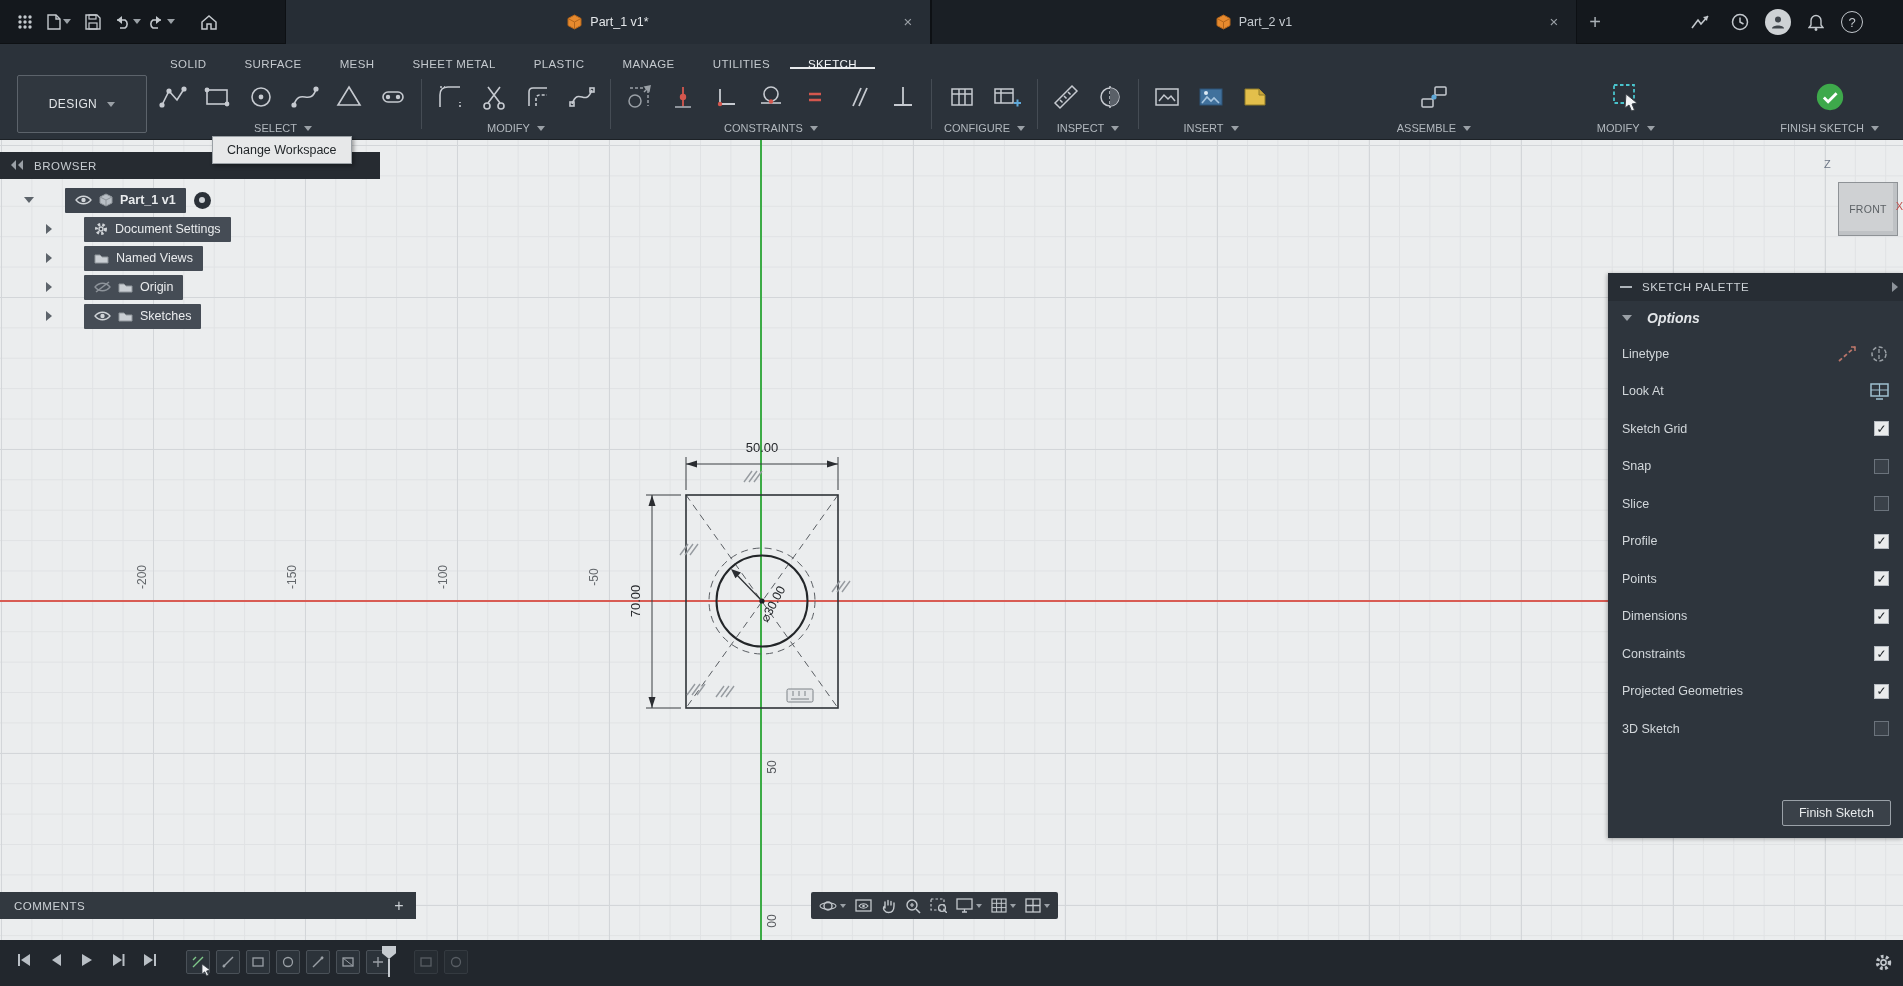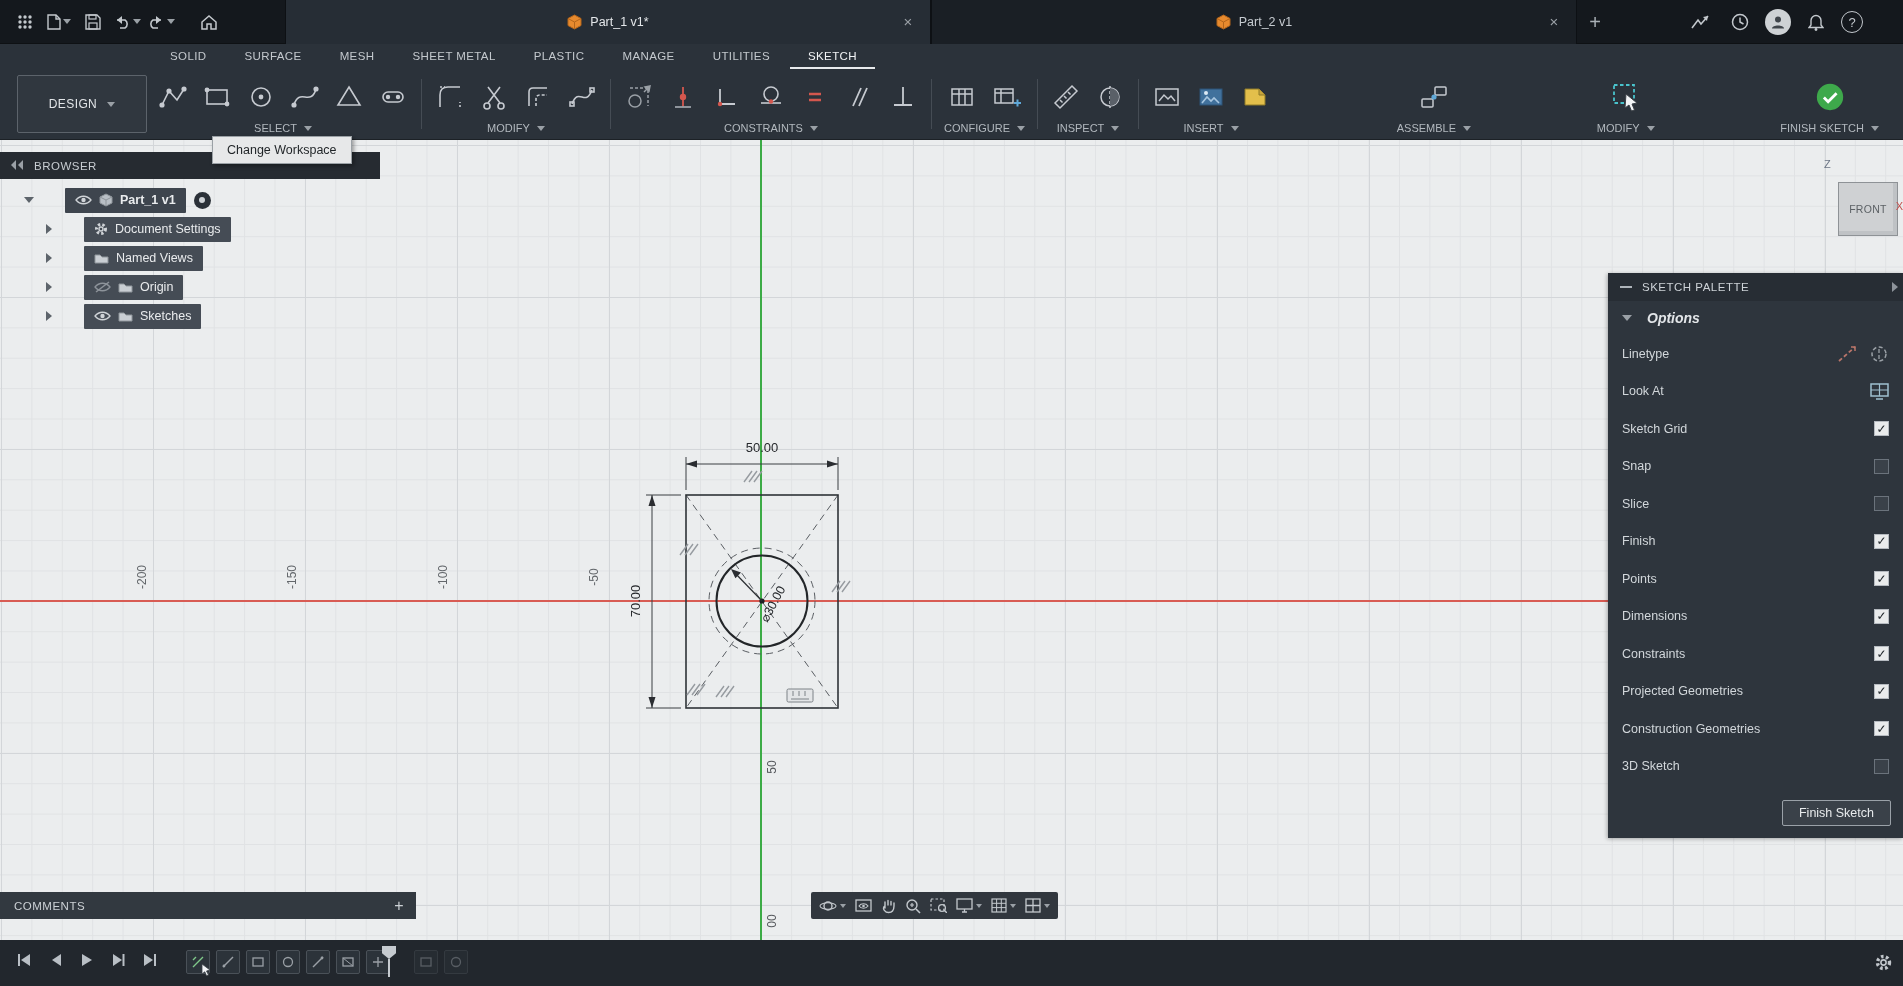--- a/index.html
+++ b/index.html
@@ -18,21 +18,21 @@
   .doc-tab.active { background:#262d35; color:#e4e7ea; }
   .doc-tab .close { position:absolute; right:12px; top:12px; width:20px; height:20px; text-align:center; line-height:20px; color:#9aa0a6; font-size:15px; }
   .new-tab { width:36px; height:44px; display:flex; align-items:center; justify-content:center; color:#aab0b6; font-size:20px; }
   .tb-right { position:absolute; right:40px; top:0; height:44px; display:flex; align-items:center; gap:10px; }
   .avatar { width:26px; height:26px; border-radius:50%; background:#ced2d5; display:flex; align-items:center; justify-content:center; }
   .help-circle { width:22px; height:22px; border-radius:50%; border:1.6px solid #c3c8cd; color:#c3c8cd; font-size:13px; display:flex; align-items:center; justify-content:center; }
 
   
   .ribbon { position:absolute; left:0; top:44px; width:1903px; height:96px; background:#2b323a; z-index:25; border-bottom:1px solid #1c2126; }
   .rtabs { display:flex; align-items:center; height:25px; padding-left:152px; gap:2px; }
-  .rtab { padding:0 18px; height:25px; line-height:24px; font-size:11.5px; letter-spacing:.4px; color:#c4c9ce; }
+  .rtab { padding:8px 18px; height:25px; line-height:24px; font-size:11.5px; letter-spacing:.4px; color:#c4c9ce; }
   .rtab.active { color:#f2f4f6; border-bottom:2px solid #e8eaec; }
   .rtools { display:flex; align-items:stretch; height:70px; padding-top:2px; }
   .design-btn { margin:4px 0 6px 17px; width:130px; border:1px solid #5c636b; border-radius:2px; background:#30373f; color:#e2e5e8; font-size:12px; letter-spacing:.4px; display:flex; align-items:center; justify-content:center; gap:8px; }
   .rgroup { display:flex; flex-direction:column; align-items:center; justify-content:flex-start; padding:4px 10px 2px; }
   .ricons { display:flex; align-items:center; gap:12px; height:44px; }
   .icn { width:32px; height:32px; display:flex; align-items:center; justify-content:center; }
   .icn svg { display:block; }
   .rlabel { margin-top:3px; font-size:11px; color:#b2b8be; display:flex; align-items:center; gap:5px; }
   .rdiv { width:1px; background:#454c54; margin:8px 2px 10px; }
   .spacer-auto { margin-left:auto; }
@@ -686,41 +686,37 @@
     </div>
     <div class="prow">
       <span class="plabel">Snap</span>
       <span class="pcheck"></span>
     </div>
     <div class="prow">
       <span class="plabel">Slice</span>
       <span class="pcheck"></span>
     </div>
     <div class="prow">
-      <span class="plabel">Finish</span>
+      <span class="plabel">Profile</span>
       <span class="pcheck on"></span>
     </div>
     <div class="prow">
       <span class="plabel">Points</span>
       <span class="pcheck on"></span>
     </div>
     <div class="prow">
       <span class="plabel">Dimensions</span>
       <span class="pcheck on"></span>
     </div>
     <div class="prow">
       <span class="plabel">Constraints</span>
       <span class="pcheck on"></span>
     </div>
     <div class="prow">
       <span class="plabel">Projected Geometries</span>
-      <span class="pcheck on"></span>
-    </div>
-    <div class="prow">
-      <span class="plabel">Construction Geometries</span>
       <span class="pcheck on"></span>
     </div>
     <div class="prow">
       <span class="plabel">3D Sketch</span>
       <span class="pcheck"></span>
     </div>
 
     <div class="pal-footer">
       <span class="finish-btn">Finish Sketch</span>
     </div>

